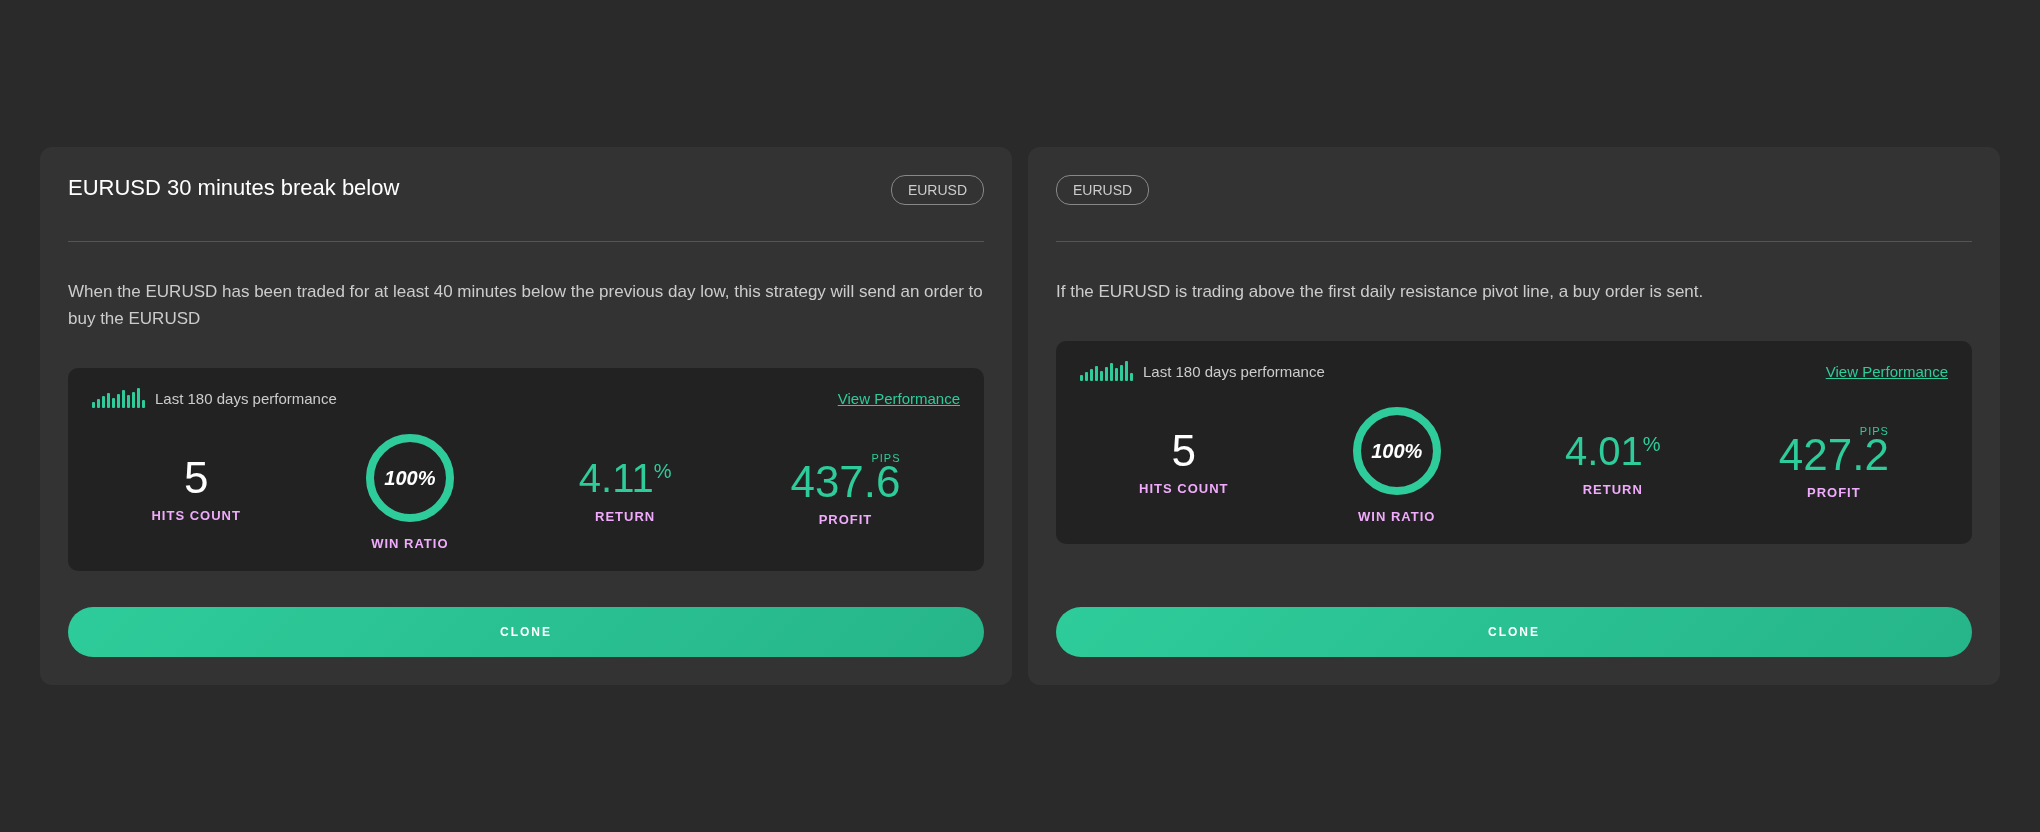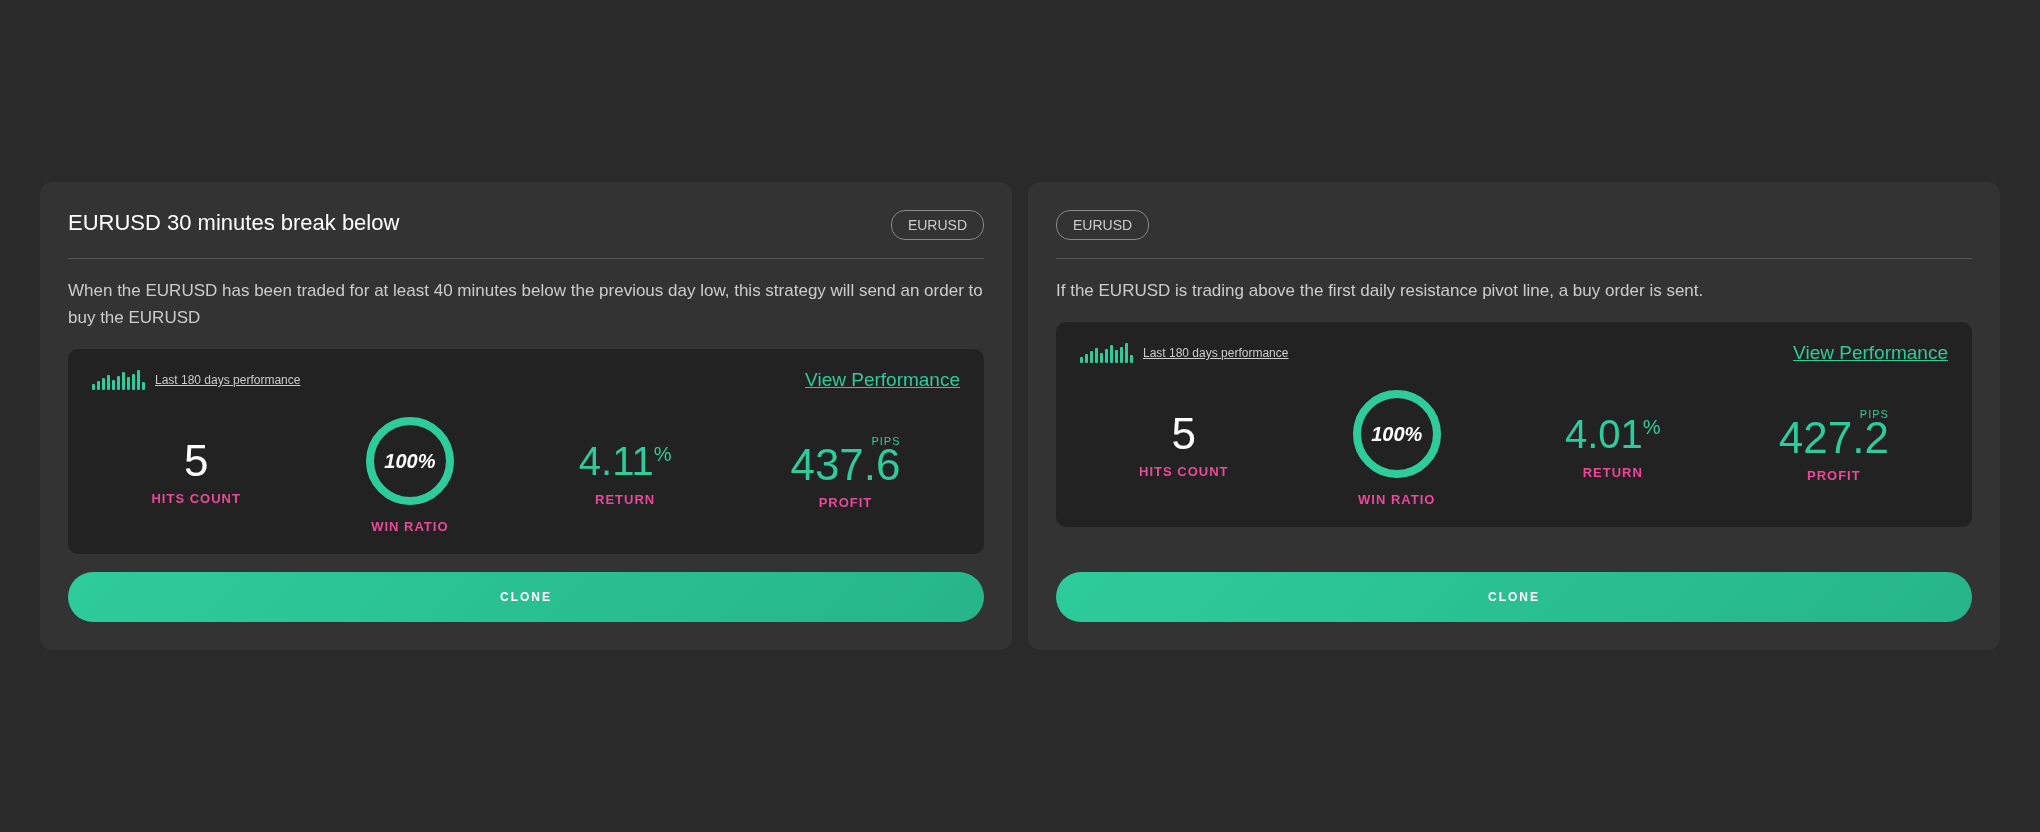--- a/index.html
+++ b/index.html
@@ -22,21 +22,21 @@
       padding: 20px;
     }
 
     .card {
       background-color: #333333;
       border-radius: 12px;
       padding: 28px;
       flex: 1;
       display: flex;
       flex-direction: column;
-      gap: 18px;
+      gap: 36px;
     }
 
     .card-header {
       display: flex;
       justify-content: space-between;
       align-items: flex-start;
     }
 
     .card-title {
       color: #ffffff;
@@ -95,27 +95,26 @@
     }
 
     .bars-icon span {
       display: inline-block;
       background-color: #2ecc9a;
       border-radius: 1px;
     }
 
     .performance-label {
       color: #cccccc;
-      font-size: 12px;
-      text-decoration: underline;
+      font-size: 15px;
     }
 
     .view-performance-link {
       color: #2ecc9a;
-      font-size: 19px;
+      font-size: 15px;
       text-decoration: underline;
       cursor: pointer;
     }
 
     .performance-metrics {
       display: flex;
       justify-content: space-around;
       align-items: center;
     }
 
@@ -127,21 +126,21 @@
     }
 
     .metric-value {
       color: #ffffff;
       font-size: 44px;
       font-weight: 300;
       line-height: 1;
     }
 
     .metric-label {
-      color: #ec4899;
+      color: #f0abfc;
       font-size: 13px;
       font-weight: 600;
       letter-spacing: 1px;
       text-transform: uppercase;
     }
 
     
     .donut-container {
       position: relative;
       width: 100px;

